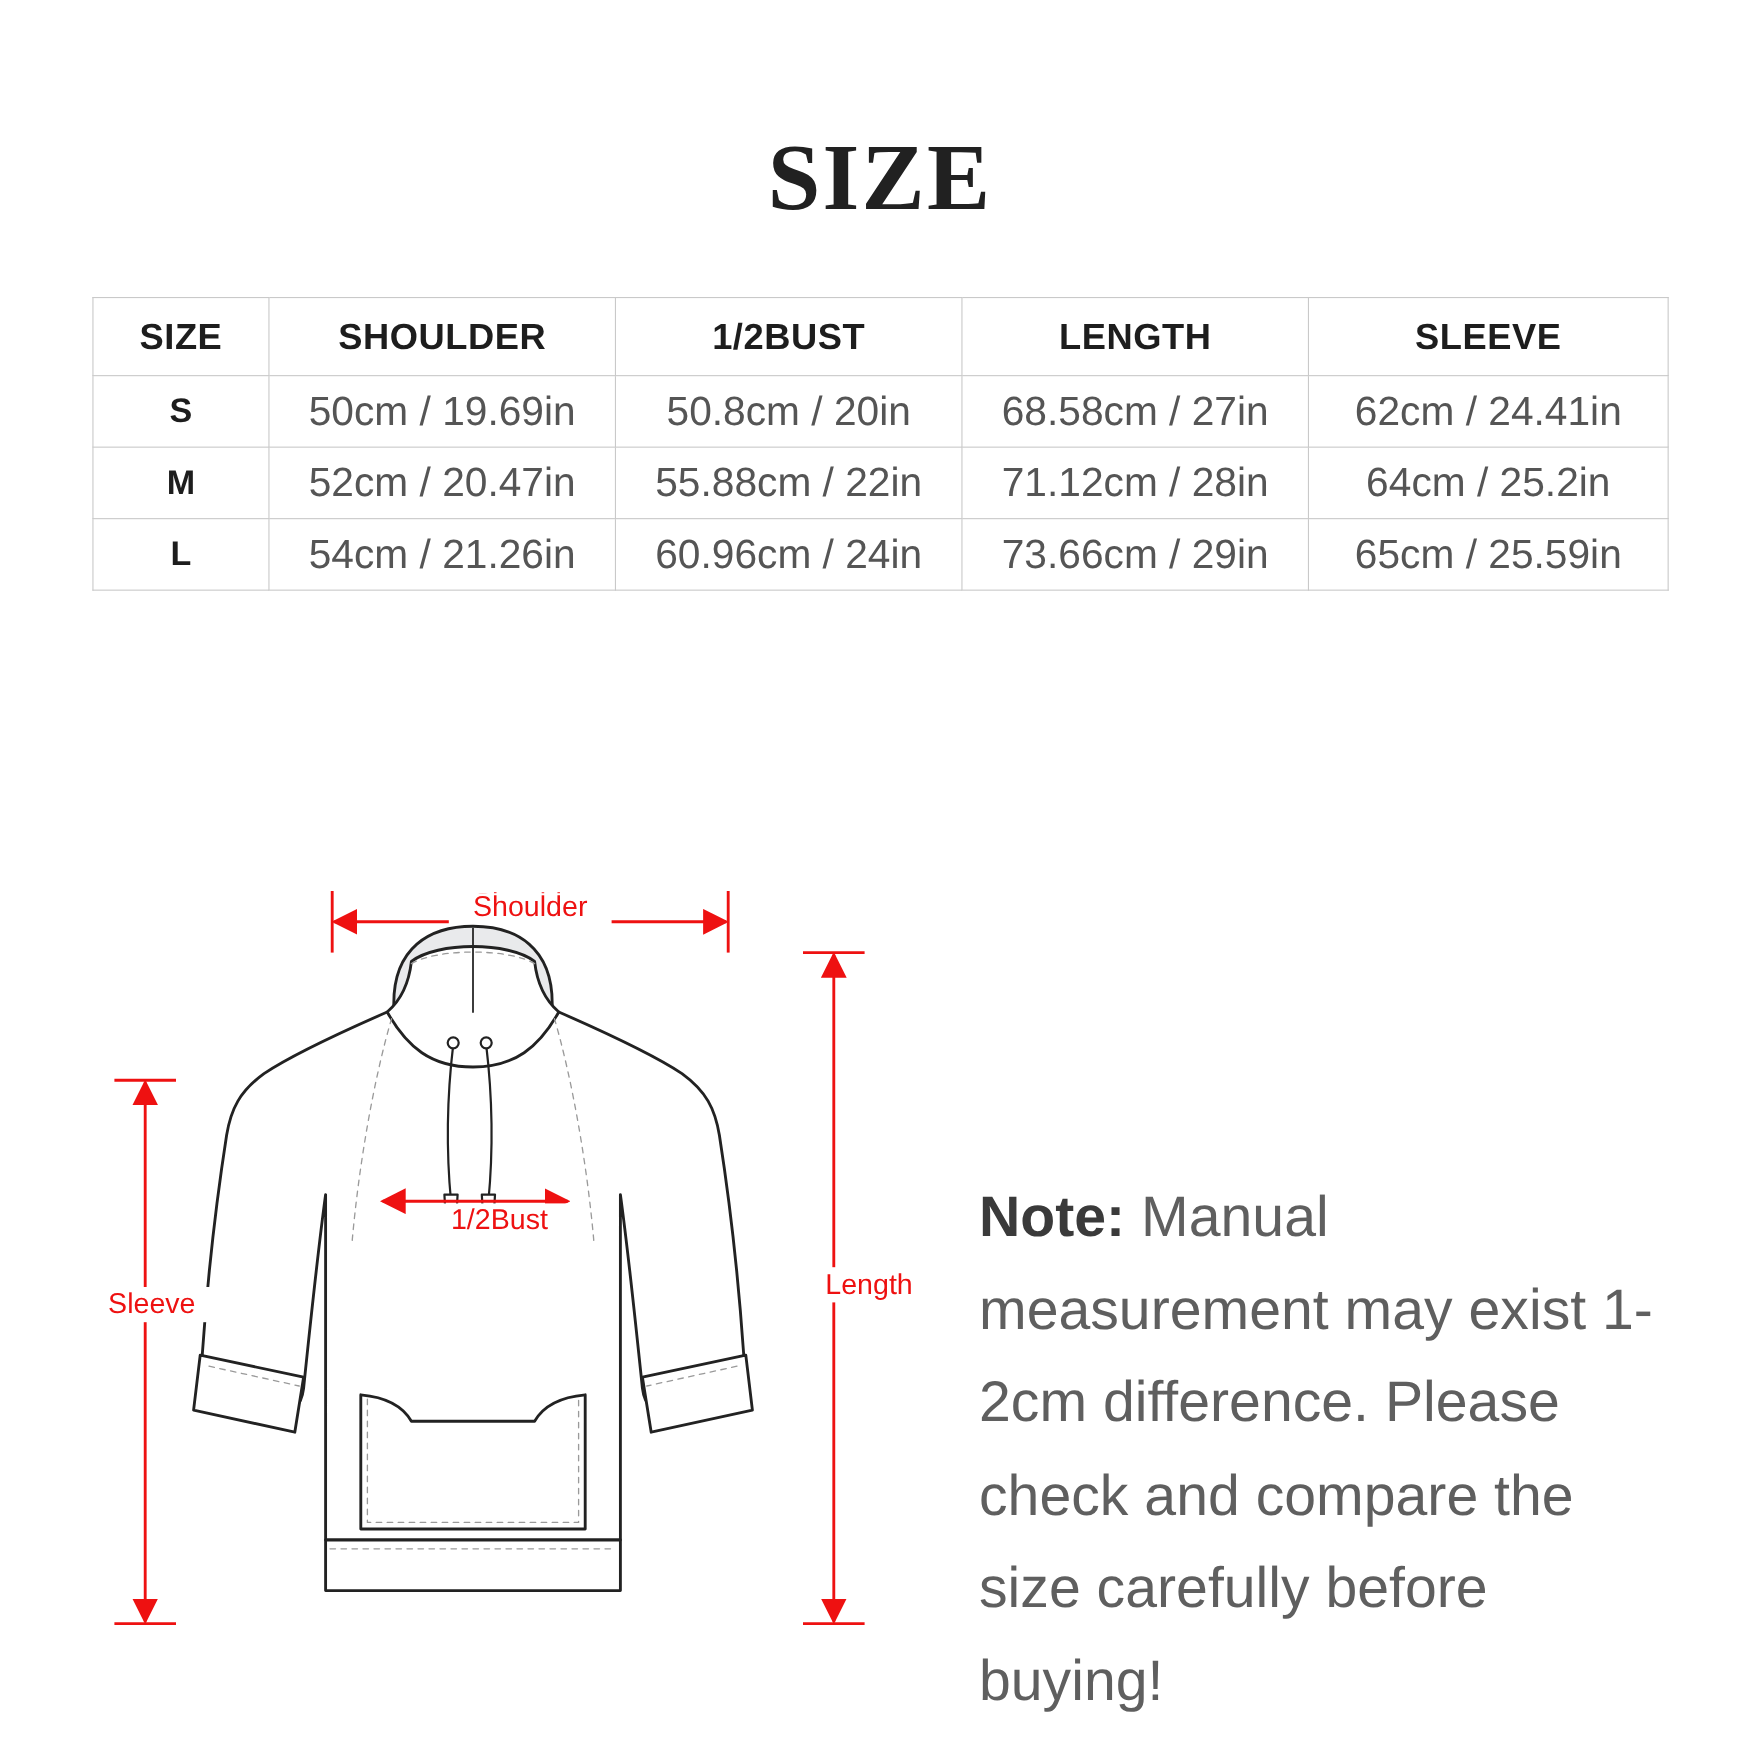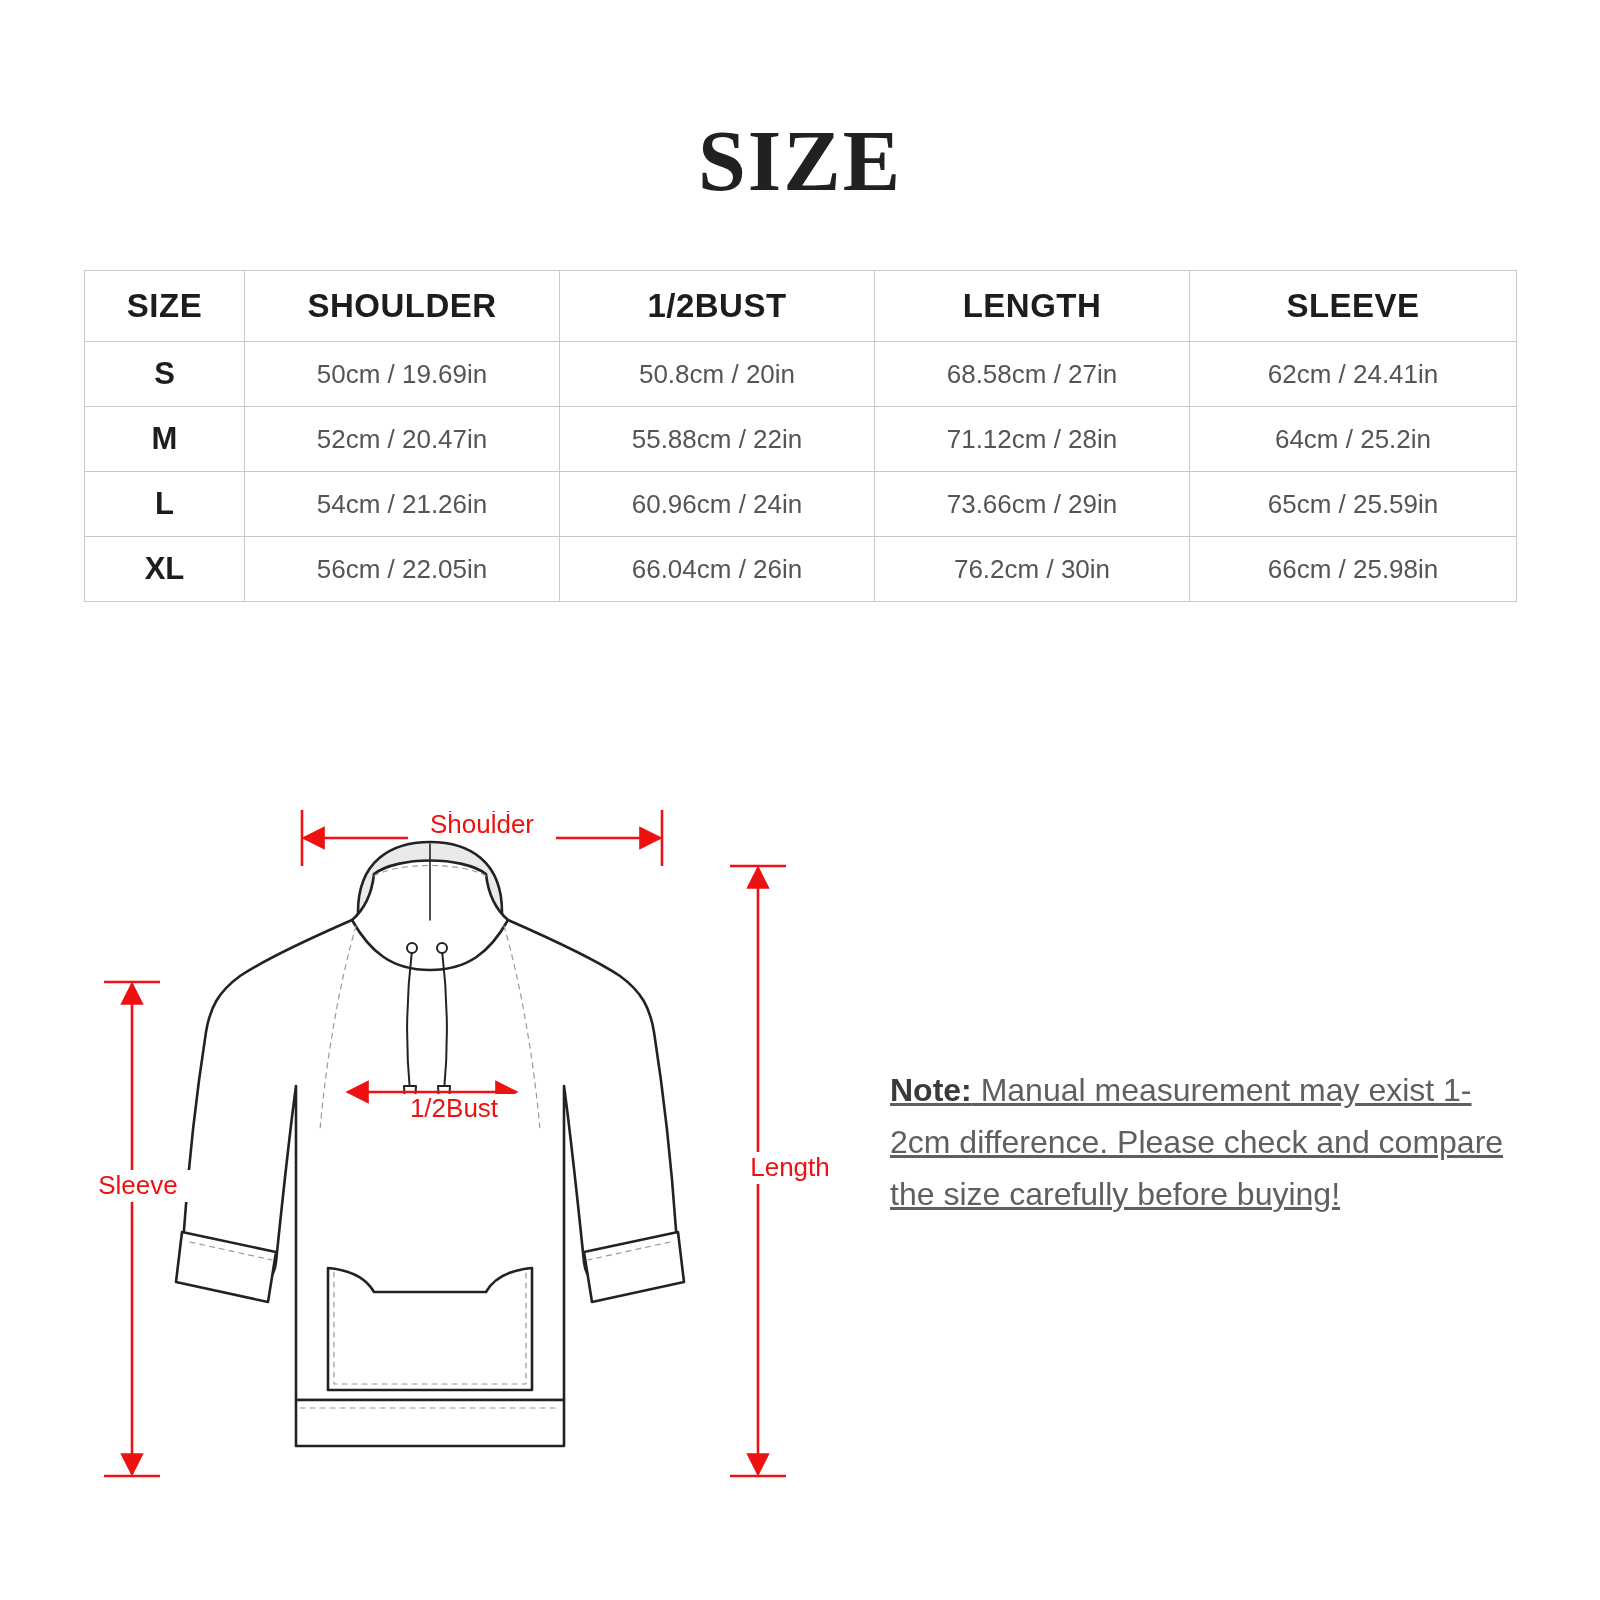--- a/index.html
+++ b/index.html
@@ -49,21 +49,21 @@
     height: 64px;
   }
   .size-table thead th {
     height: 70px;
     font-size: 33px;
     font-weight: 700;
     color: #1d1d1d;
     letter-spacing: 0.5px;
   }
   .size-table tbody td {
-    font-size: 26px;
+    font-size: 37px;
     color: #555555;
     font-weight: 400;
   }
   .size-table tbody td.size-cell {
     font-size: 31px;
     font-weight: 700;
     color: #1d1d1d;
   }
   .col-size { width: 160px; }
   .col-shoulder { width: 315px; }
@@ -80,24 +80,23 @@
     height: 720px;
   }
   .diagram svg { display: block; }
 
   
   .note {
     position: absolute;
     top: 1065px;
     left: 890px;
     width: 640px;
-    font-size: 32px;
+    font-size: 52px;
     line-height: 1.62;
     color: #5f5f5f;
-    text-decoration: underline;
   }
   .note b {
     color: #3a3a3a;
     font-weight: 700;
   }
 </style>
 </head>
 <body>
 
 <div class="title">SIZE</div>
@@ -133,27 +132,20 @@
       <td>55.88cm / 22in</td>
       <td>71.12cm / 28in</td>
       <td>64cm / 25.2in</td>
     </tr>
     <tr>
       <td class="size-cell">L</td>
       <td>54cm / 21.26in</td>
       <td>60.96cm / 24in</td>
       <td>73.66cm / 29in</td>
       <td>65cm / 25.59in</td>
-    </tr>
-    <tr>
-      <td class="size-cell">XL</td>
-      <td>56cm / 22.05in</td>
-      <td>66.04cm / 26in</td>
-      <td>76.2cm / 30in</td>
-      <td>66cm / 25.98in</td>
     </tr>
   </tbody>
 </table>
 
 <div class="diagram">
   <svg width="780" height="720" viewBox="0 0 780 720" xmlns="http://www.w3.org/2000/svg">
     <defs>
       <marker id="arrHead" markerWidth="9" markerHeight="9" refX="8" refY="4.5" orient="auto">
         <path d="M0,0 L9,4.5 L0,9 z" fill="#ee1111"></path>
       </marker>

